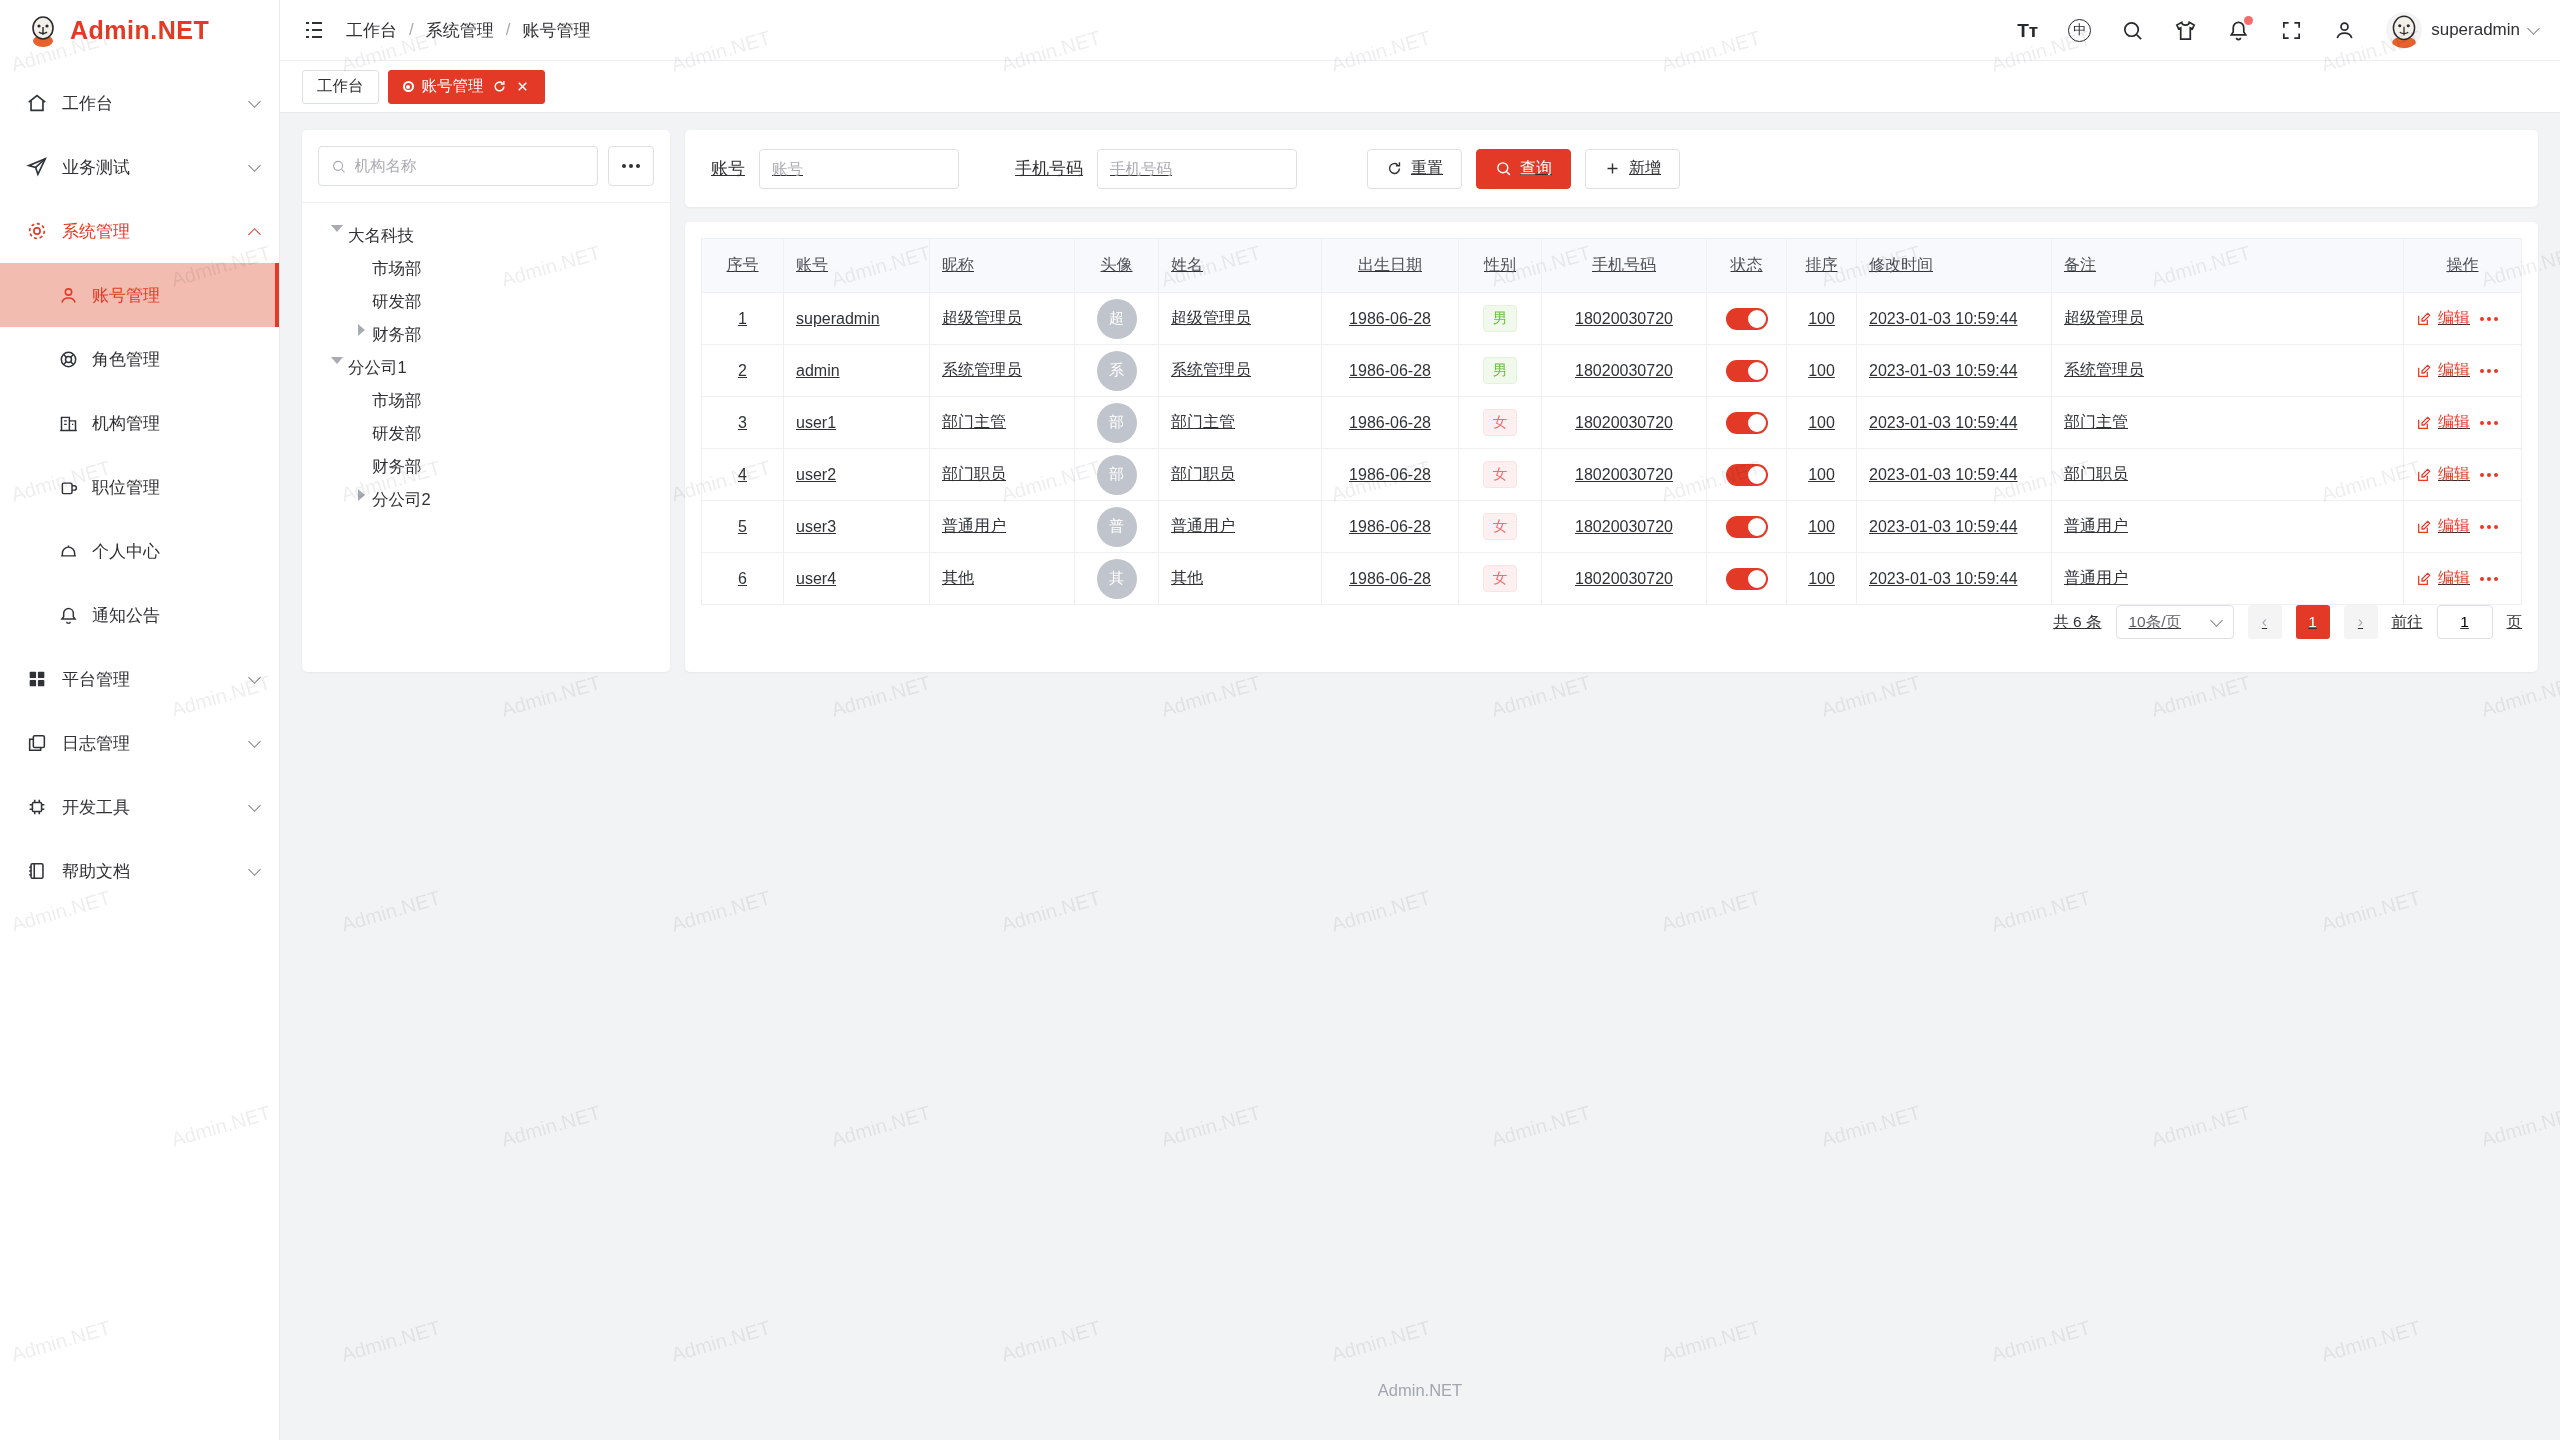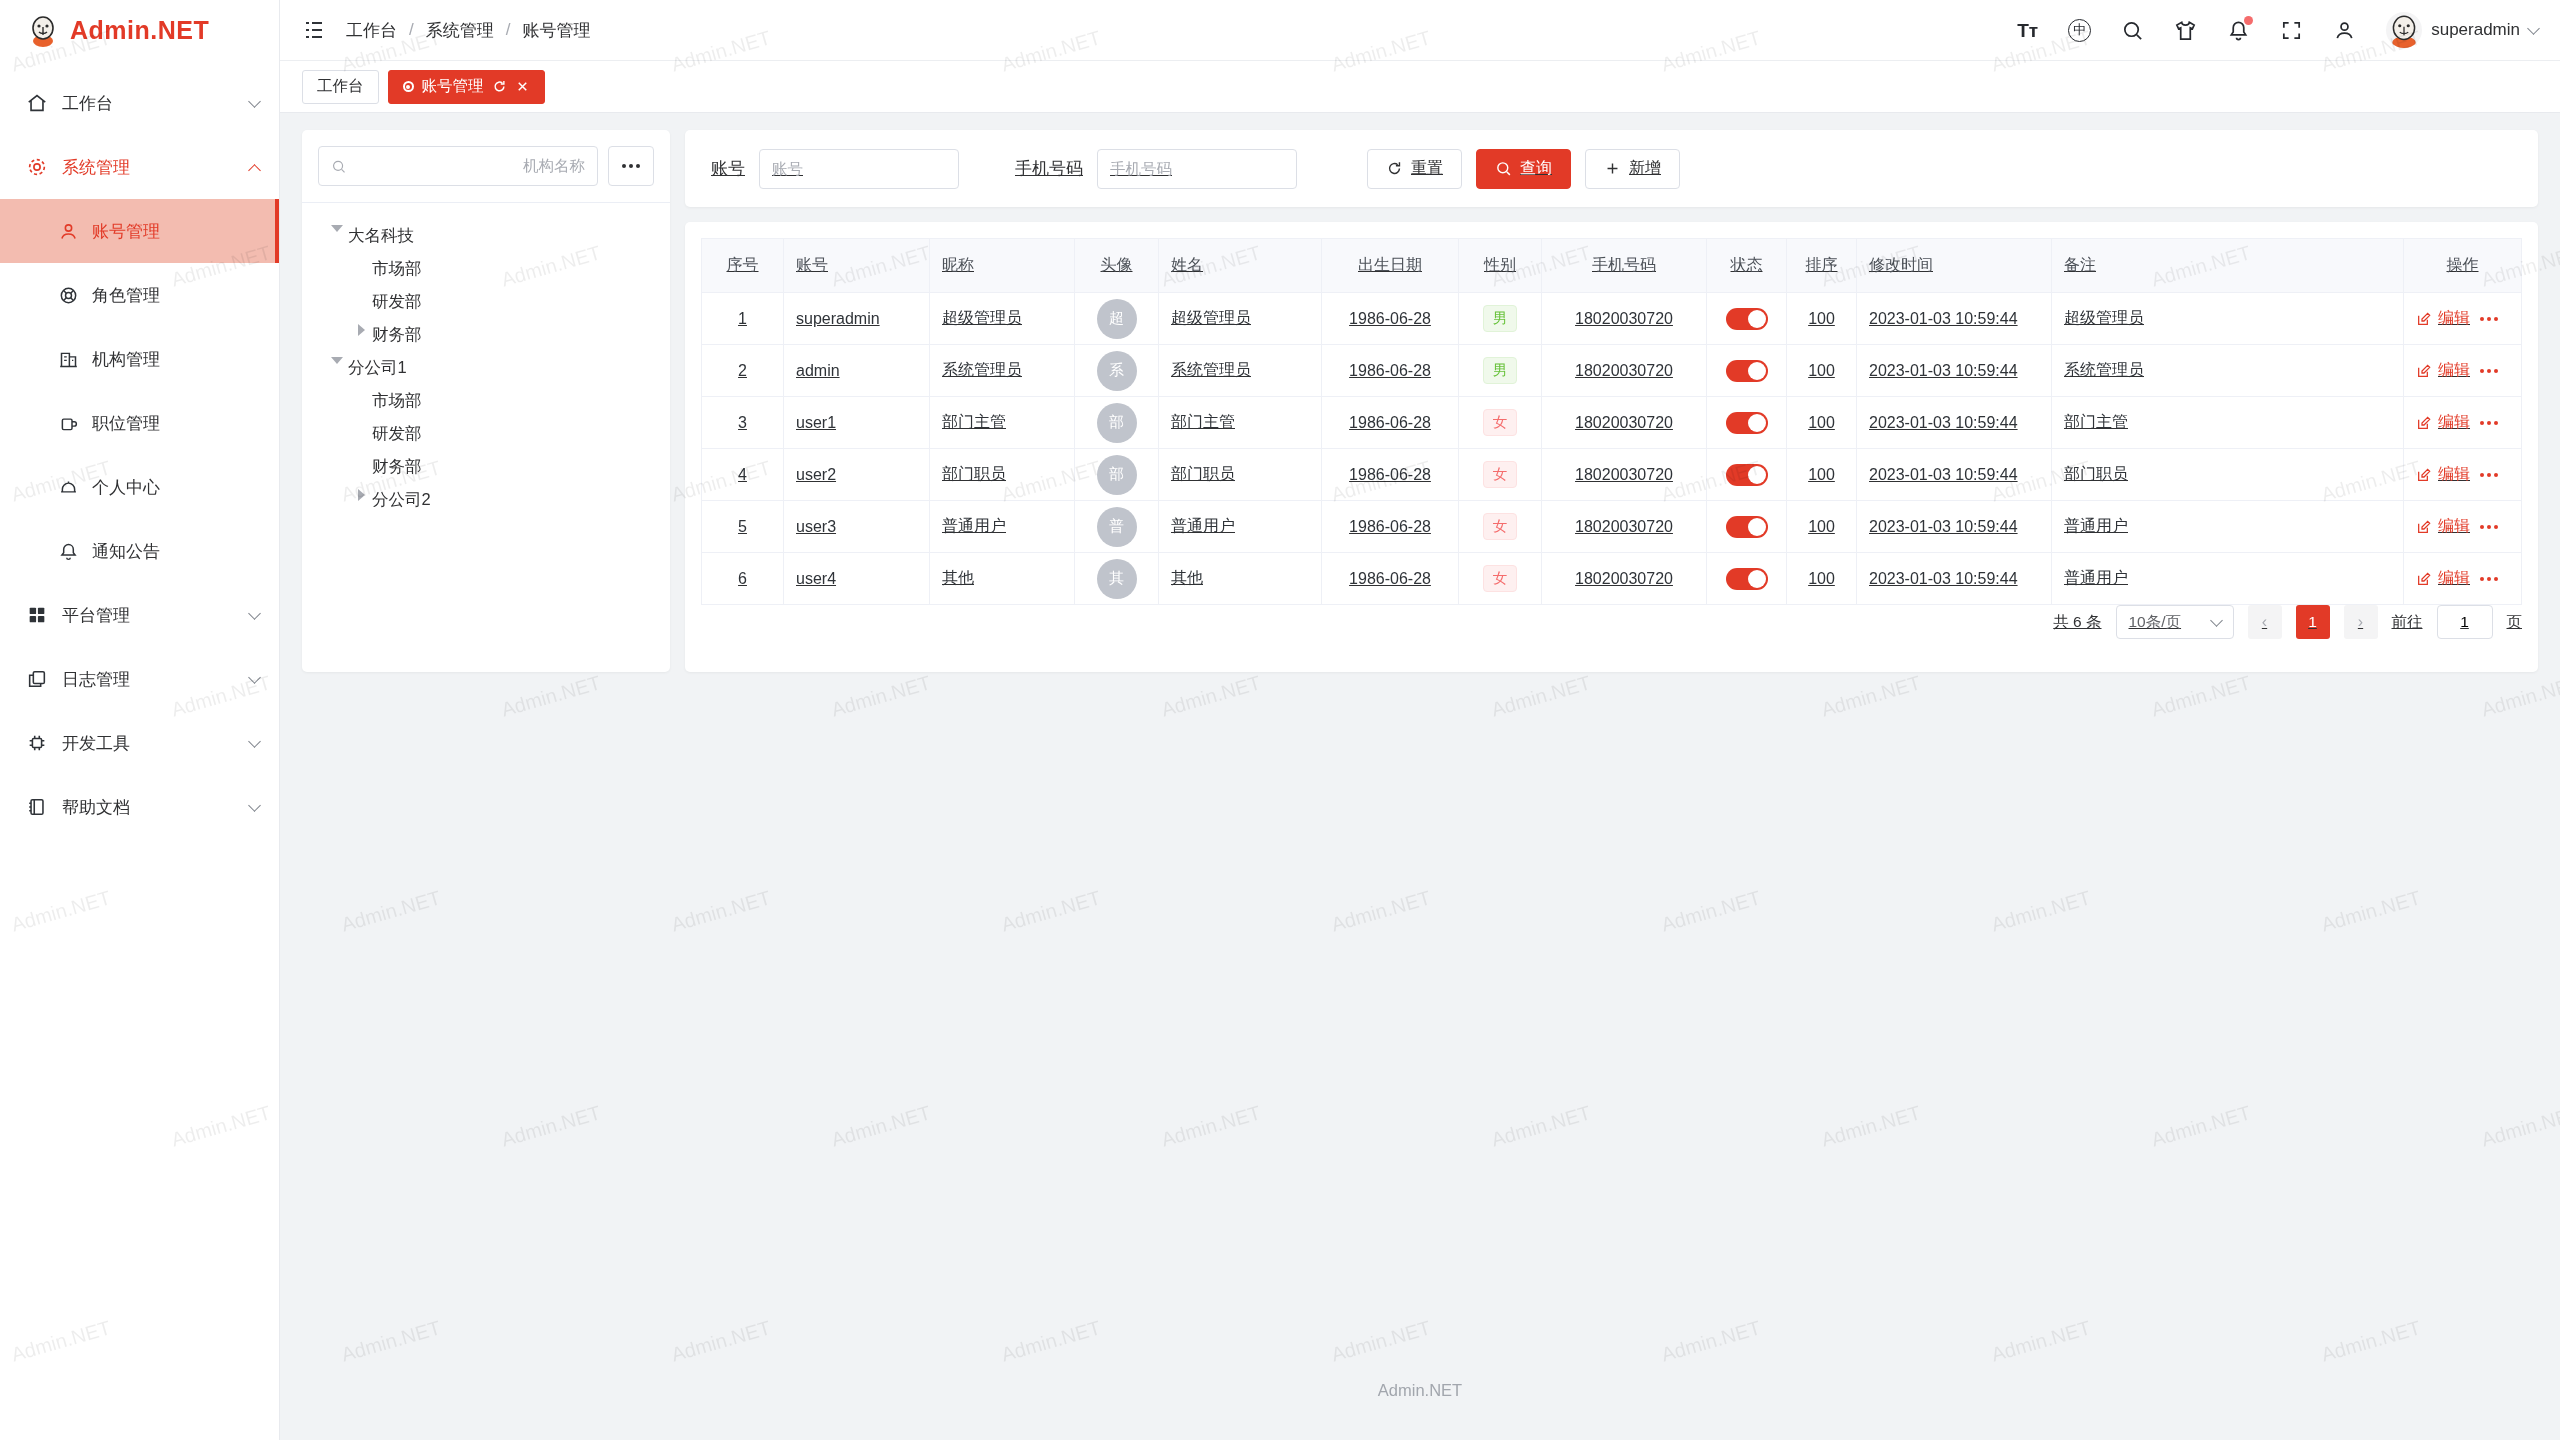--- a/index.html
+++ b/index.html
@@ -50,21 +50,21 @@
   .tag-dot { width:11px; height:11px; border:2px solid #fff; border-radius:50%; display:flex; align-items:center; justify-content:center; }
   .tag-dot::after { content:""; width:4px; height:4px; background:#fff; border-radius:50%; }
   .tag .ic { width:15px; height:15px; color:#fff; }
 
   
   .content { flex:1; padding:17px 22px; display:flex; gap:15px; align-items:flex-start; }
   .card { background:#fff; border-radius:5px; box-shadow:0 1px 3px rgba(0,0,0,.05); }
   .tree-card { width:368px; height:542px; padding:16px; flex-shrink:0; }
   .tree-head { display:flex; gap:10px; }
   .tree-search { flex:1; height:40px; border:1px solid #dcdfe6; border-radius:4px; display:flex; align-items:center; gap:8px; padding:0 12px; color:#a8abb2; }
-  .tree-search input { border:none; outline:none; width:100%; font-size:15.5px; font-family:inherit;text-align:right; }
+  .tree-search input { border:none; outline:none; width:100%; font-size:15.5px; font-family:inherit; }
   .tree-search input::placeholder { color:#a8abb2; }
   .more-btn { width:46px; height:40px; border:1px solid #dcdfe6; border-radius:4px; background:#fff; display:flex; align-items:center; justify-content:center; gap:3px; cursor:pointer; }
   .more-btn i { width:4px; height:4px; background:#303133; border-radius:50%; }
   .tree-divider { height:1px; background:#ebeef5; margin:16px -16px 22px; }
   .tnode { height:33px; display:flex; align-items:flex-start; font-size:16.5px; cursor:pointer; }
   .caret { width:22px; display:flex; justify-content:center; flex-shrink:0; }
   .caret .tri-d { width:0; height:0; border-left:6px solid transparent; border-right:6px solid transparent; border-top:7px solid #a8abb2; }
   .caret .tri-r { width:0; height:0; border-top:6px solid transparent; border-bottom:6px solid transparent; border-left:7px solid #a8abb2; }
 
   .main-col { flex:1; display:flex; flex-direction:column; gap:15px; min-width:0;text-decoration:underline; }
@@ -127,20 +127,28 @@
       </svg>
       <span class="logo-text">Admin.NET</span>
     </div>
 
     <nav class="menu">
       <div class="menu-item">
         <svg class="mi-icon" viewBox="0 0 24 24" fill="none" stroke="currentColor" stroke-width="1.8">
             <path d="M3 11l9-7 9 7M5.5 9.5V20h13V9.5"></path>
           </svg>
         <span class="mi-label">工作台</span>
+        <span class="chev"></span>
+      </div>
+      <div class="menu-item">
+        <svg class="mi-icon" viewBox="0 0 24 24" fill="none" stroke="currentColor" stroke-width="1.8">
+            <path d="M21 3L3 10.5l7.5 2L13 20z"></path>
+            <path d="M10.5 12.5L21 3"></path>
+          </svg>
+        <span class="mi-label">业务测试</span>
         <span class="chev"></span>
       </div>
       <div class="menu-item red">
         <svg class="mi-icon" viewBox="0 0 24 24" fill="none" stroke="currentColor" stroke-width="1.8">
             <circle cx="12" cy="12" r="3.4"></circle>
             <circle cx="12" cy="12" r="8" stroke-dasharray="3.4 2.8"></circle>
           </svg>
         <span class="mi-label">系统管理</span>
         <span class="chev up"></span>
       </div>

